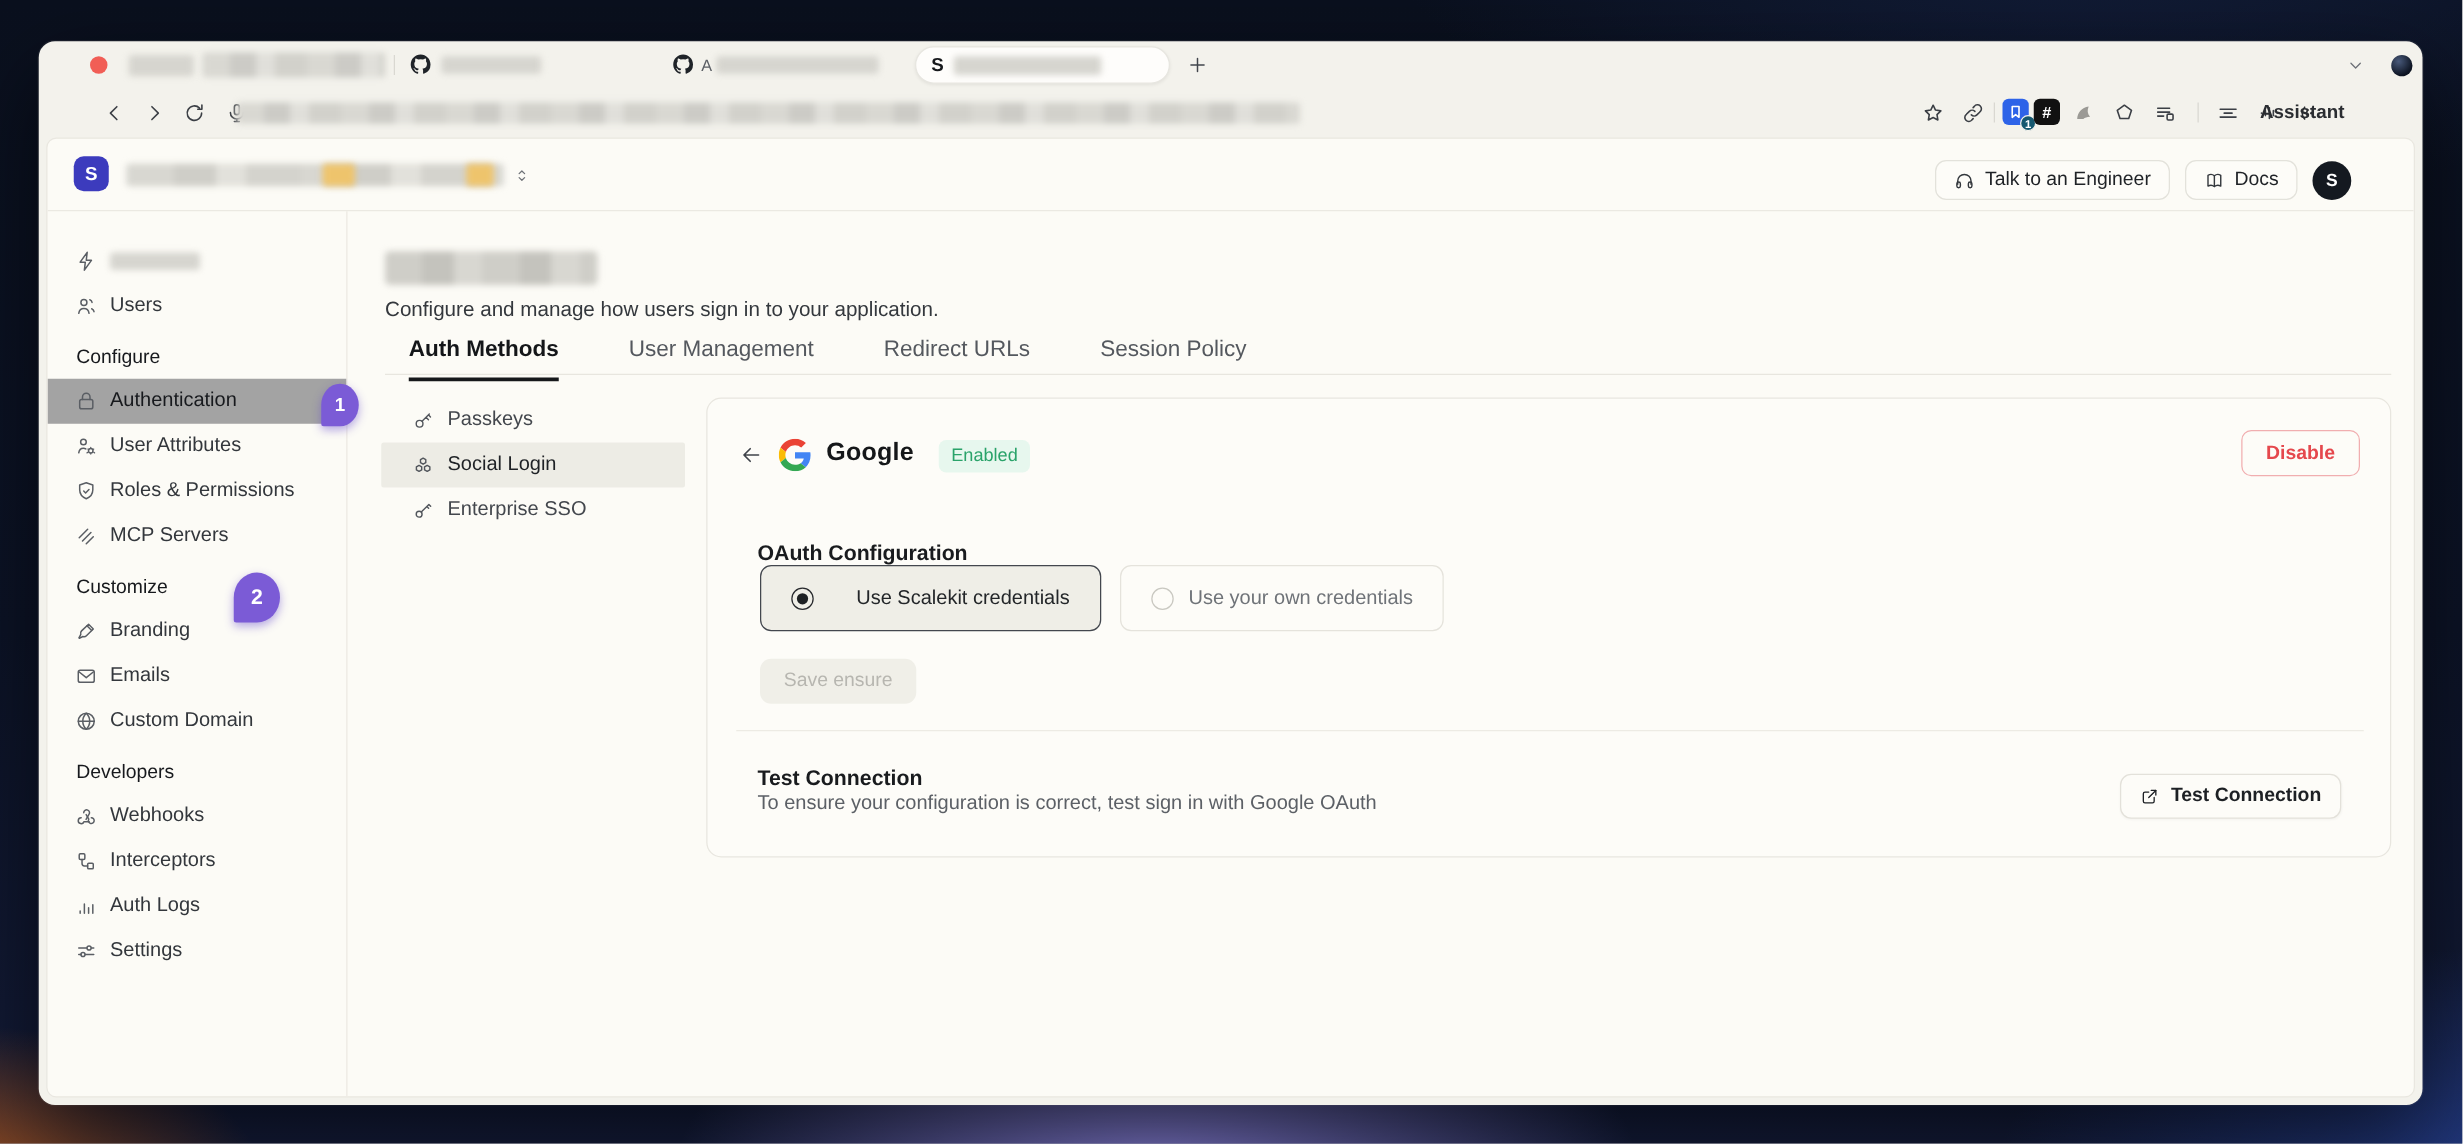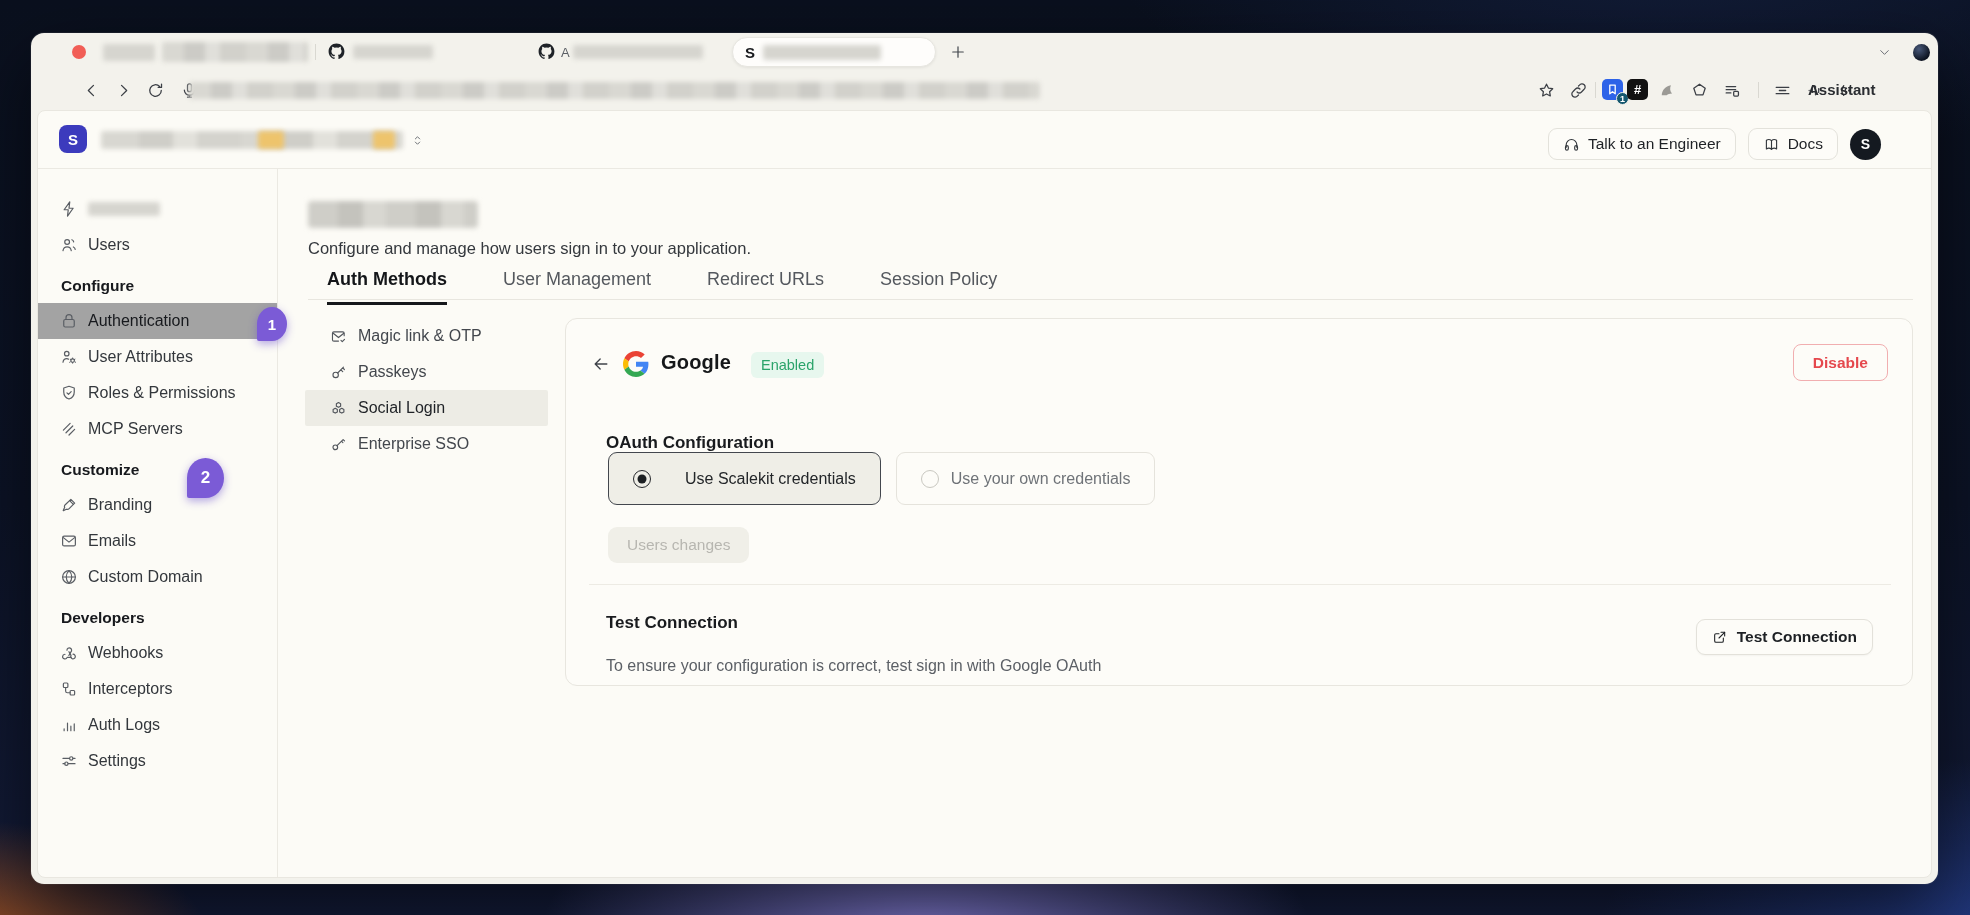--- a/index.html
+++ b/index.html
@@ -82,21 +82,21 @@
 
   .body { display:flex; height:709px; }
 
   
   .sidebar { width:240px; border-right:1px solid #ebe9e2; padding-top:22px; position:relative; flex:none; }
   .srow { height:36px; display:flex; align-items:center; padding-left:22px; gap:10px;
     font-size:16px; color:#33373c; cursor:pointer; }
   .srow svg { color:#5a5e64; flex:none; }
   .srow.sel { background:#a3a3a3; color:#17191d; }
   .shead { height:40px; display:flex; align-items:flex-end; padding:0 0 8px 23px;
-    font-size:15.5px; font-weight:700; color:#17191d; }
+    font-size:15.5px; font-weight:400; color:#17191d; }
 
   
   .pin { position:absolute; border-radius:50% 50% 50% 2px; background:#7b5bd6;
     color:#fff; font-weight:700; display:flex; align-items:center; justify-content:center;
     box-shadow:0 3px 8px rgba(94,64,201,.45); z-index:5; }
   .pin1 { left:257px; top:307px; width:30px; height:34px; font-size:15px; }
   .pin2 { left:187px; top:458px; width:37px; height:40px; font-size:17px; }
 
   
   .main { flex:1; position:relative; }
@@ -133,21 +133,21 @@
   .rcard.on { background:#efeee7; border:1.5px solid #43474e; color:#232629; font-weight:500;gap:34px; }
   .rcard.off { background:transparent; border:1px solid #e5e3dc; color:#6f7378; }
   .radio { width:18px; height:18px; border-radius:50%; flex:none; position:relative; }
   .radio.on { border:1.5px solid #27292d; }
   .radio.on::after { content:""; position:absolute; left:50%; top:50%; width:9px; height:9px;
     border-radius:50%; background:#1d2023; transform:translate(-50%,-50%); }
   .radio.off { border:1.5px solid #c9c8c1; }
   .savebtn { left:42px; top:208px; height:36px; padding:0 19px; background:#f0efe8; border:none;
     border-radius:9px; color:#b7b6b0; font-size:15.5px; font-weight:500; font-family:inherit; }
   .carddiv { left:23px; top:265px; width:1302px; height:1px; background:#edebe4; }
-  .testdesc { left:40px; top:338px; font-size:16px; color:#5c6066; }
+  .testdesc { left:40px; top:315px; font-size:16px; color:#5c6066; }
   .testbtn { right:39px; top:300px; height:36px; display:flex; align-items:center; gap:9px; padding:0 15px;
     background:#fdfcf8; border:1px solid #e3e1da; border-radius:9px; box-shadow:0 1px 2px rgba(0,0,0,.04);
     font-size:15.5px; font-weight:700; color:#1d2024; font-family:inherit; cursor:pointer; }
 
   svg.si { fill:none; stroke:currentColor; stroke-width:1.6; stroke-linecap:round; stroke-linejoin:round; }
   svg.fi { fill:currentColor; stroke:none; }
 </style>
 </head>
 <body>
 
@@ -422,28 +422,20 @@
 
           <div class="tabs">
             <div class="tab active">Auth Methods</div>
             <div class="tab">User Management</div>
             <div class="tab">Redirect URLs</div>
             <div class="tab">Session Policy</div>
           </div>
           <div class="tabline"></div>
 
           <div class="subnav">
-            <div class="nrow">
-              <svg class="si" width="17" height="17" viewBox="0 0 24 24">
-                  <path d="M20 11V7.5a2 2 0 00-2-2H5.5a2 2 0 00-2 2v9a2 2 0 002 2H12"></path>
-                  <path d="M4.5 7.5l7.5 6 7.5-6"></path>
-                  <path d="M15.5 17.5l1.8 1.8 3.2-3.3"></path>
-                </svg>
-              <span>Magic link &amp; OTP</span>
-            </div>
             <div class="nrow">
               <svg class="si" width="17" height="17" viewBox="0 0 24 24">
                   <circle cx="8" cy="15.5" r="3.8"></circle>
                   <path d="M10.8 12.7L19 4.5M15.3 8.2l2.7 2.7M18 5.5l2.3 2.3"></path>
                 </svg>
               <span>Passkeys</span>
             </div>
             <div class="nrow sel">
               <svg class="si" width="17" height="17" viewBox="0 0 24 24">
                   <path d="M12 3.6l3 1.7v3.4l-3 1.7-3-1.7V5.3z"></path>
@@ -485,21 +477,21 @@
               <div class="rcard on">
                 <span class="radio on"></span>
                 <span>Use Scalekit credentials</span>
               </div>
               <div class="rcard off">
                 <span class="radio off"></span>
                 <span>Use your own credentials</span>
               </div>
             </div>
 
-            <button class="savebtn" disabled="">Users changes</button>
+            <button class="savebtn" disabled="">Save ensure</button>
 
             <div class="carddiv"></div>
 
             <div class="sechead" style="top:294px;">Test Connection</div>
             <div class="testdesc">To ensure your configuration is correct, test sign in with Google OAuth</div>
             <button class="testbtn">
               <svg class="si" width="16" height="16" viewBox="0 0 24 24">
                   <path d="M13.5 5H19v5.5"></path>
                   <path d="M19 5l-8.5 8.5"></path>
                   <path d="M17 13.5V18a2 2 0 01-2 2H6a2 2 0 01-2-2V9a2 2 0 012-2h4.5"></path>

